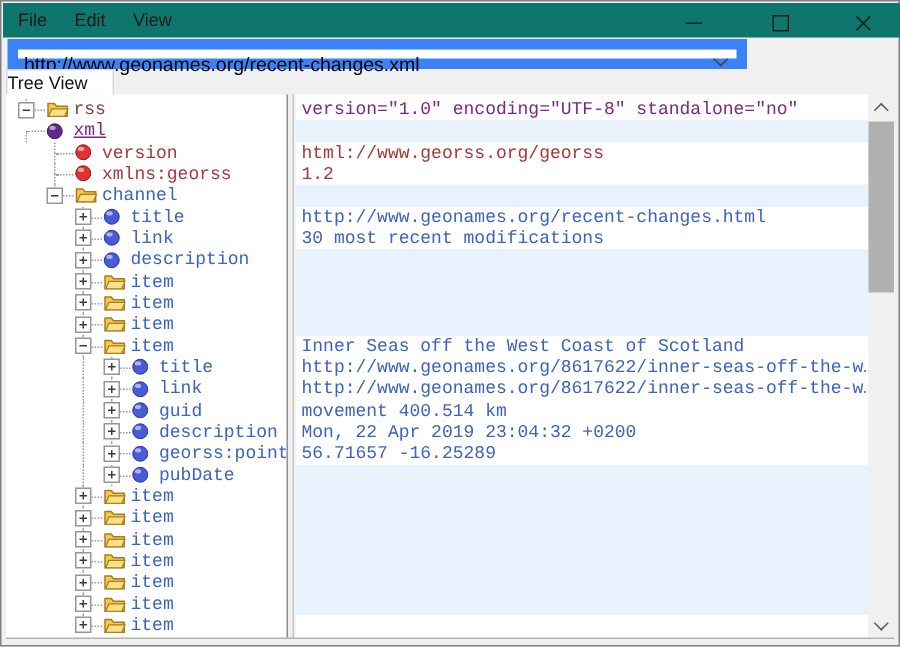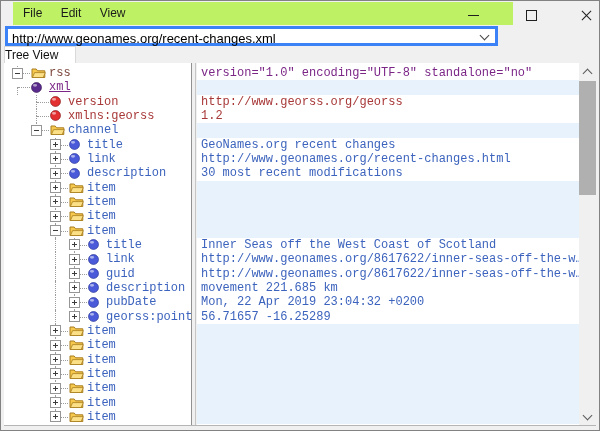--- a/index.html
+++ b/index.html
@@ -1,31 +1,31 @@
 <!DOCTYPE html>
 <html><head>
 <meta charset="utf-8">
 <style>
   html,body{margin:0;padding:0;width:600px;height:431px;overflow:hidden;
     font-family:"Liberation Sans",sans-serif;background:#f0f0f0;}
   .window{position:absolute;left:0;top:0;width:600px;height:431px;box-sizing:border-box;
     border:1px solid #828282;background:#f0f0f0;}
   
-  .titlebar{position:absolute;left:12px;top:1px;width:500px;height:23px;background:#bef264;}
+  .titlebar{position:absolute;left:1px;top:1px;width:598px;height:23px;background:#0f766e;}
   .menubar{position:absolute;left:7px;top:0;height:23px;line-height:23px;font-size:12px;color:#1a1a1a;}
   .menubar span{display:inline-block;margin-right:9px;padding:0 3px;cursor:default;}
   .capbtn{position:absolute;top:0;width:46px;height:24px;}
   .cap-min{left:438px;}.cap-max{left:496px;}.cap-close{left:551px;}
   .glyph-min{position:absolute;left:17px;top:13px;width:11px;height:1px;background:#1f1f1f;}
   .glyph-max{position:absolute;left:17px;top:8px;width:9px;height:9px;border:1px solid #1f1f1f;}
   .glyph-x1,.glyph-x2{position:absolute;left:16px;top:13px;width:13px;height:1px;background:#1f1f1f;}
   .glyph-x1{transform:rotate(45deg);} .glyph-x2{transform:rotate(-45deg);}
   
   .combo{position:absolute;left:4px;top:25px;width:493px;height:20px;box-sizing:border-box;
-    background:#fff;border:3px solid #3b82f6;}
+    background:#fff;border:7px solid #3b82f6;}
   .combo input{position:absolute;left:4px;top:0;width:460px;height:18px;border:none;outline:none;
     font-family:"Liberation Sans",sans-serif;font-size:13px;color:#000;background:transparent;padding:0;}
   .combo .drop{position:absolute;right:2px;top:1px;width:16px;height:16px;}
   .chev{position:absolute;width:6px;height:6px;border-right:1px solid #444;border-bottom:1px solid #444;}
   .drop .chev{left:4px;top:2px;transform:rotate(45deg);}
   
   .tab{position:absolute;left:3px;top:45px;width:72px;height:17px;box-sizing:border-box;background:#fff;
     border:1px solid #d9d9d9;border-bottom:none;font-size:12px;color:#111;text-align:left;line-height:16px;}
   
   .tree-panel{position:absolute;left:3px;top:62px;width:187px;height:362px;background:#fff;overflow:hidden;}
@@ -259,39 +259,39 @@
           <span class="exp plus" style="left:65px"></span>
           <span class="ticon" style="left:84px;top:1.5px"><svg width="11" height="11" viewBox="0 0 11 11">
               <circle cx="5.5" cy="5.5" r="5" fill="#4a5ad8" stroke="#1c2a8f" stroke-width="0.6"></circle>
               <ellipse cx="4" cy="3.3" rx="2.1" ry="1.4" fill="rgba(255,255,255,0.55)"></ellipse>
             </svg></span>
           <span class="tlbl" style="left:102px;color:#3c63bd">description</span>
         </div>
         <div class="trow">
           <span class="vg" style="left:51px;top:0;bottom:0"></span>
           <span class="vg" style="left:70px;top:0;height:7px"></span>
+          <span class="hg" style="left:71px;top:7px;width:12px"></span>
+          <span class="exp plus" style="left:65px"></span>
+          <span class="ticon" style="left:84px;top:1.5px"><svg width="11" height="11" viewBox="0 0 11 11">
+              <circle cx="5.5" cy="5.5" r="5" fill="#4a5ad8" stroke="#1c2a8f" stroke-width="0.6"></circle>
+              <ellipse cx="4" cy="3.3" rx="2.1" ry="1.4" fill="rgba(255,255,255,0.55)"></ellipse>
+            </svg></span>
+          <span class="tlbl" style="left:102px;color:#3c63bd">georss:point</span>
+        </div>
+        <div class="trow">
+          <span class="vg" style="left:51px;top:0;bottom:0"></span>
+          <span class="vg" style="left:70px;top:0;height:7px"></span>
           <span class="vg" style="left:70px;top:7px;bottom:0"></span>
           <span class="hg" style="left:71px;top:7px;width:12px"></span>
           <span class="exp plus" style="left:65px"></span>
           <span class="ticon" style="left:84px;top:1.5px"><svg width="11" height="11" viewBox="0 0 11 11">
               <circle cx="5.5" cy="5.5" r="5" fill="#4a5ad8" stroke="#1c2a8f" stroke-width="0.6"></circle>
               <ellipse cx="4" cy="3.3" rx="2.1" ry="1.4" fill="rgba(255,255,255,0.55)"></ellipse>
             </svg></span>
           <span class="tlbl" style="left:102px;color:#3c63bd">pubDate</span>
-        </div>
-        <div class="trow">
-          <span class="vg" style="left:51px;top:0;bottom:0"></span>
-          <span class="vg" style="left:70px;top:0;height:7px"></span>
-          <span class="hg" style="left:71px;top:7px;width:12px"></span>
-          <span class="exp plus" style="left:65px"></span>
-          <span class="ticon" style="left:84px;top:1.5px"><svg width="11" height="11" viewBox="0 0 11 11">
-              <circle cx="5.5" cy="5.5" r="5" fill="#4a5ad8" stroke="#1c2a8f" stroke-width="0.6"></circle>
-              <ellipse cx="4" cy="3.3" rx="2.1" ry="1.4" fill="rgba(255,255,255,0.55)"></ellipse>
-            </svg></span>
-          <span class="tlbl" style="left:102px;color:#3c63bd">georss:point</span>
         </div>
         <div class="trow">
           <span class="vg" style="left:51px;top:0;height:7px"></span>
           <span class="vg" style="left:51px;top:7px;bottom:0"></span>
           <span class="hg" style="left:52px;top:7px;width:12px"></span>
           <span class="exp plus" style="left:46px"></span>
           <span class="ticon" style="left:65px;top:1px"><svg width="15" height="12" viewBox="0 0 15 12">
               <path d="M1 10.5 V2 h4.2 l1.4 1.8 H13.8 V10.5 Z" fill="#f6c84c" stroke="#a87d1e" stroke-width="1"></path>
               <path d="M1.4 10.5 L3.6 5.6 H14.3 L12.2 10.5 Z" fill="#fbe087" stroke="#a87d1e" stroke-width="0.8"></path>
             </svg></span>
@@ -364,34 +364,33 @@
         </div>
       </div>
   </div>
 
   <div class="divider"></div>
 
   <div class="value-panel">
     <div class="rows" id="value-rows">
         <div class="vrow" style="color: rgb(123, 38, 135);">version="1.0" encoding="UTF-8" standalone="no"</div>
         <div class="vrow" style="background: rgb(232, 242, 252);"></div>
-        <div class="vrow" style="color: rgb(168, 56, 56);">http://www.georss.org/georss</div>
+        <div class="vrow" style="color: rgb(168, 56, 56);">html://www.georss.org/georss</div>
         <div class="vrow" style="color: rgb(168, 56, 56);">1.2</div>
         <div class="vrow" style="background: rgb(232, 242, 252);"></div>
-        <div class="vrow" style="color: rgb(60, 99, 189);">GeoNames.org recent changes</div>
         <div class="vrow" style="color: rgb(60, 99, 189);">http://www.geonames.org/recent-changes.html</div>
         <div class="vrow" style="color: rgb(60, 99, 189);">30 most recent modifications</div>
         <div class="vrow" style="background: rgb(232, 242, 252);"></div>
         <div class="vrow" style="background: rgb(232, 242, 252);"></div>
         <div class="vrow" style="background: rgb(232, 242, 252);"></div>
         <div class="vrow" style="background: rgb(232, 242, 252);"></div>
         <div class="vrow" style="color: rgb(60, 99, 189);">Inner Seas off the West Coast of Scotland</div>
         <div class="vrow" style="color: rgb(60, 99, 189);">http://www.geonames.org/8617622/inner-seas-off-the-w…</div>
         <div class="vrow" style="color: rgb(60, 99, 189);">http://www.geonames.org/8617622/inner-seas-off-the-w…</div>
-        <div class="vrow" style="color: rgb(60, 99, 189);">movement 221.685 km</div>
+        <div class="vrow" style="color: rgb(60, 99, 189);">movement 400.514 km</div>
         <div class="vrow" style="color: rgb(60, 99, 189);">Mon, 22 Apr 2019 23:04:32 +0200</div>
         <div class="vrow" style="color: rgb(60, 99, 189);">56.71657 -16.25289</div>
         <div class="vrow" style="background: rgb(232, 242, 252);"></div>
         <div class="vrow" style="background: rgb(232, 242, 252);"></div>
         <div class="vrow" style="background: rgb(232, 242, 252);"></div>
         <div class="vrow" style="background: rgb(232, 242, 252);"></div>
         <div class="vrow" style="background: rgb(232, 242, 252);"></div>
         <div class="vrow" style="background: rgb(232, 242, 252);"></div>
         <div class="vrow" style="background: rgb(232, 242, 252);"></div>
       </div>

